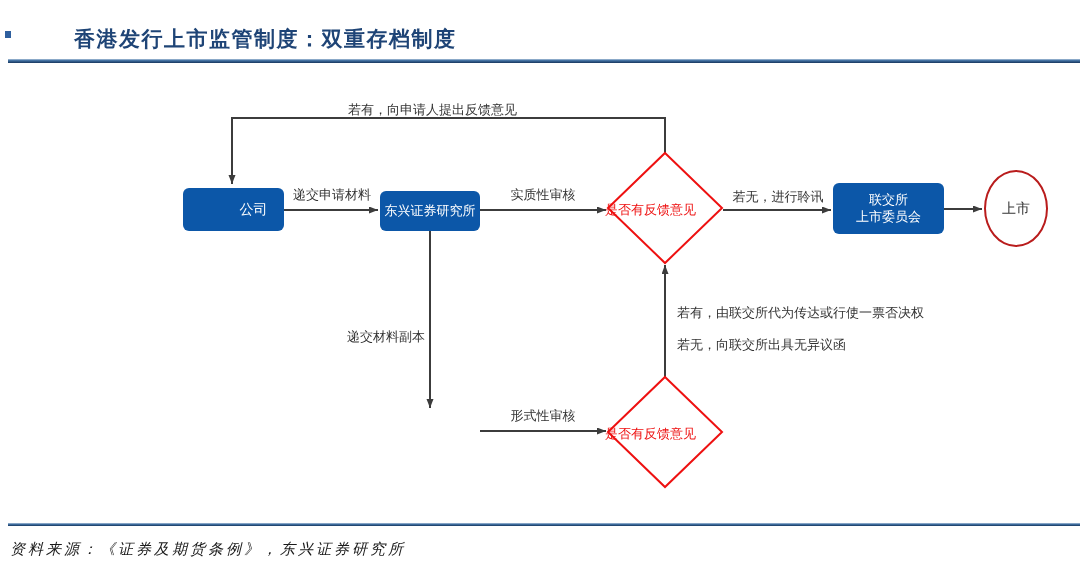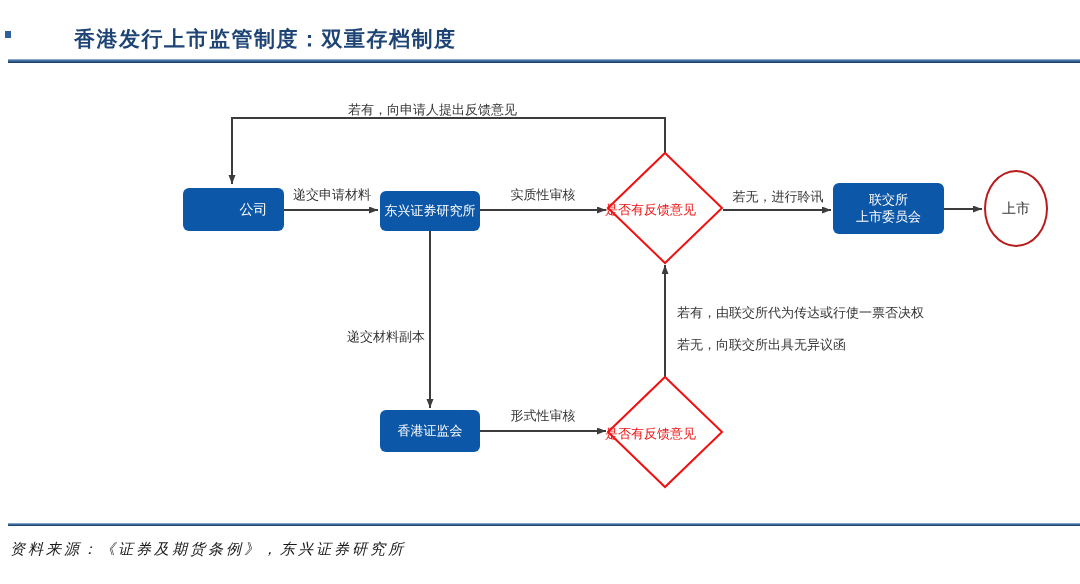--- a/index.html
+++ b/index.html
@@ -108,21 +108,20 @@
       <line x1="665" y1="377" x2="665" y2="265" stroke="#3c3c3c" stroke-width="2" marker-end="url(#arrow)"></line>
 
       <path d="M665,153 L665,118 L232,118 L232,184" fill="none" stroke="#3c3c3c" stroke-width="2" marker-end="url(#arrow)"></path>
 
       <path d="M665,153 L722,208 L665,263 L608,208 Z" fill="#ffffff" stroke="#ee1111" stroke-width="2"></path>
       <path d="M665,377 L722,432 L665,487 L608,432 Z" fill="#ffffff" stroke="#ee1111" stroke-width="2"></path>
     </svg>
 
     <div class="node node-company">公司</div>
     <div class="node node-listing-dept">东兴证券研究所</div>
-    <div class="node node-sfc">香港证监会</div>
     <div class="node node-committee">
       <span>联交所</span>
       <span>上市委员会</span>
     </div>
     <div class="node-listed">上市</div>
 
     <div class="decision-label decision-label-top">是否有反馈意见</div>
     <div class="decision-label decision-label-bottom">是否有反馈意见</div>
 
     <div class="edge-label lbl-submit-application">递交申请材料</div>

